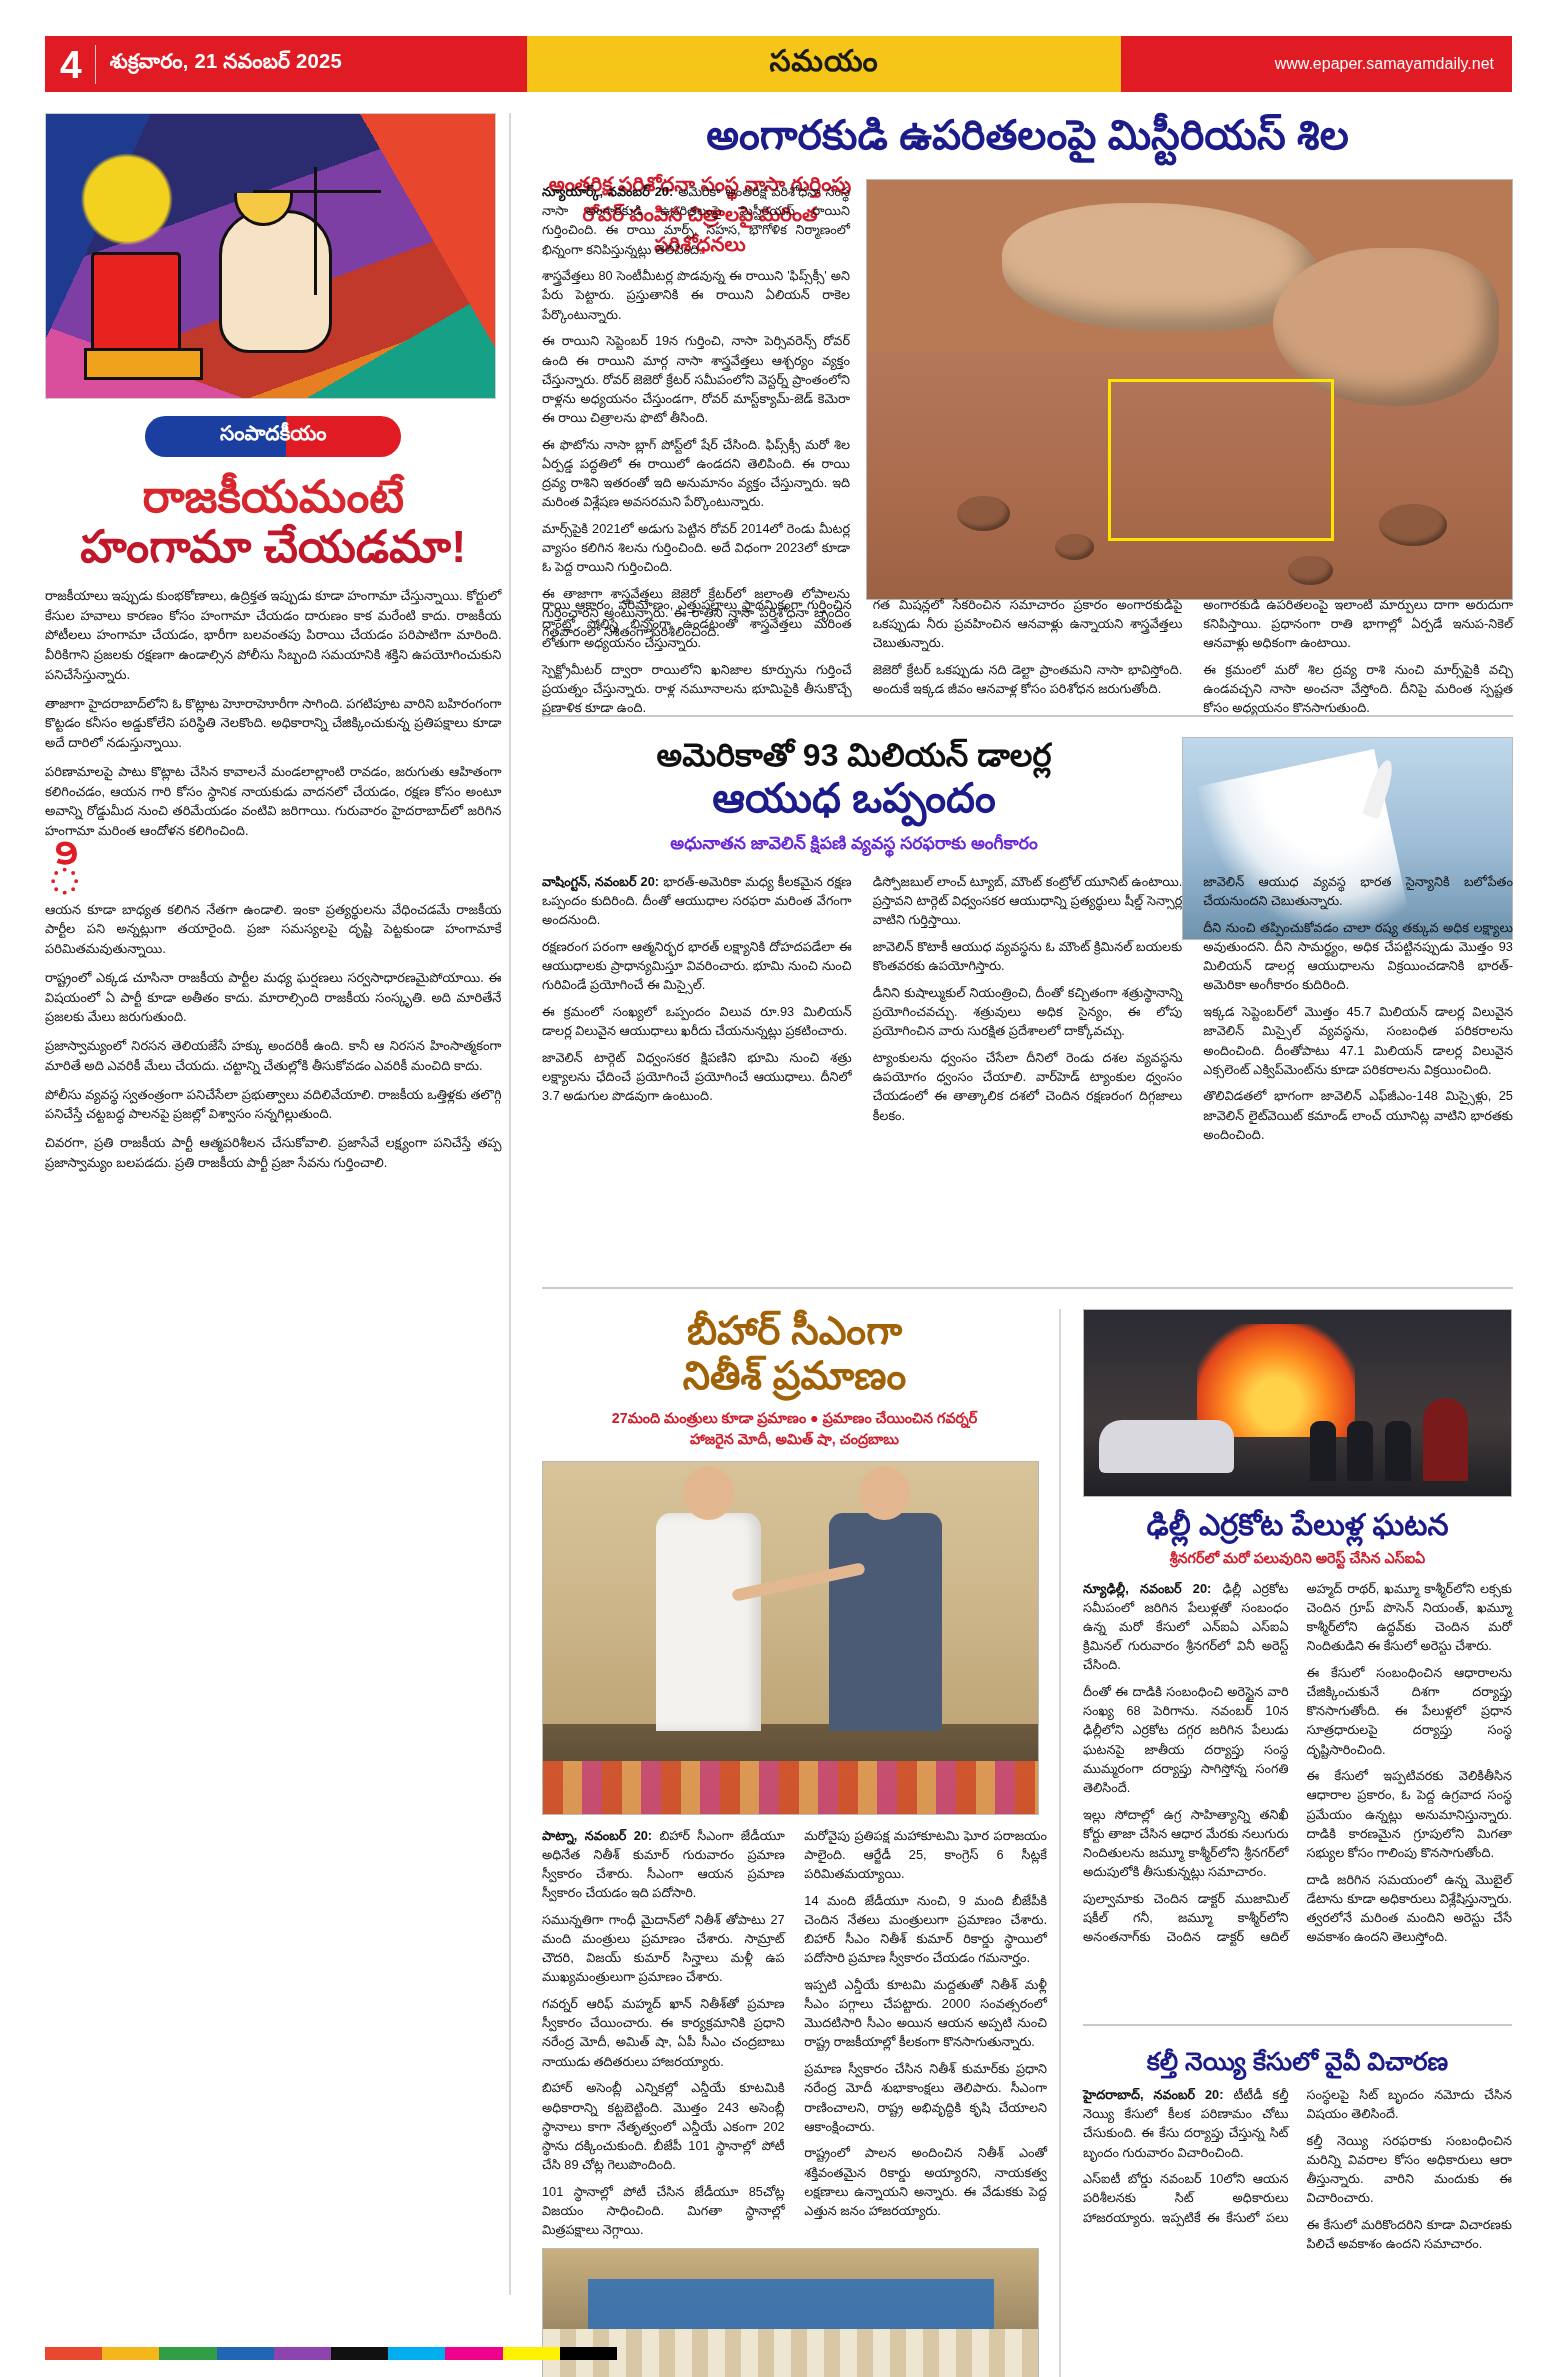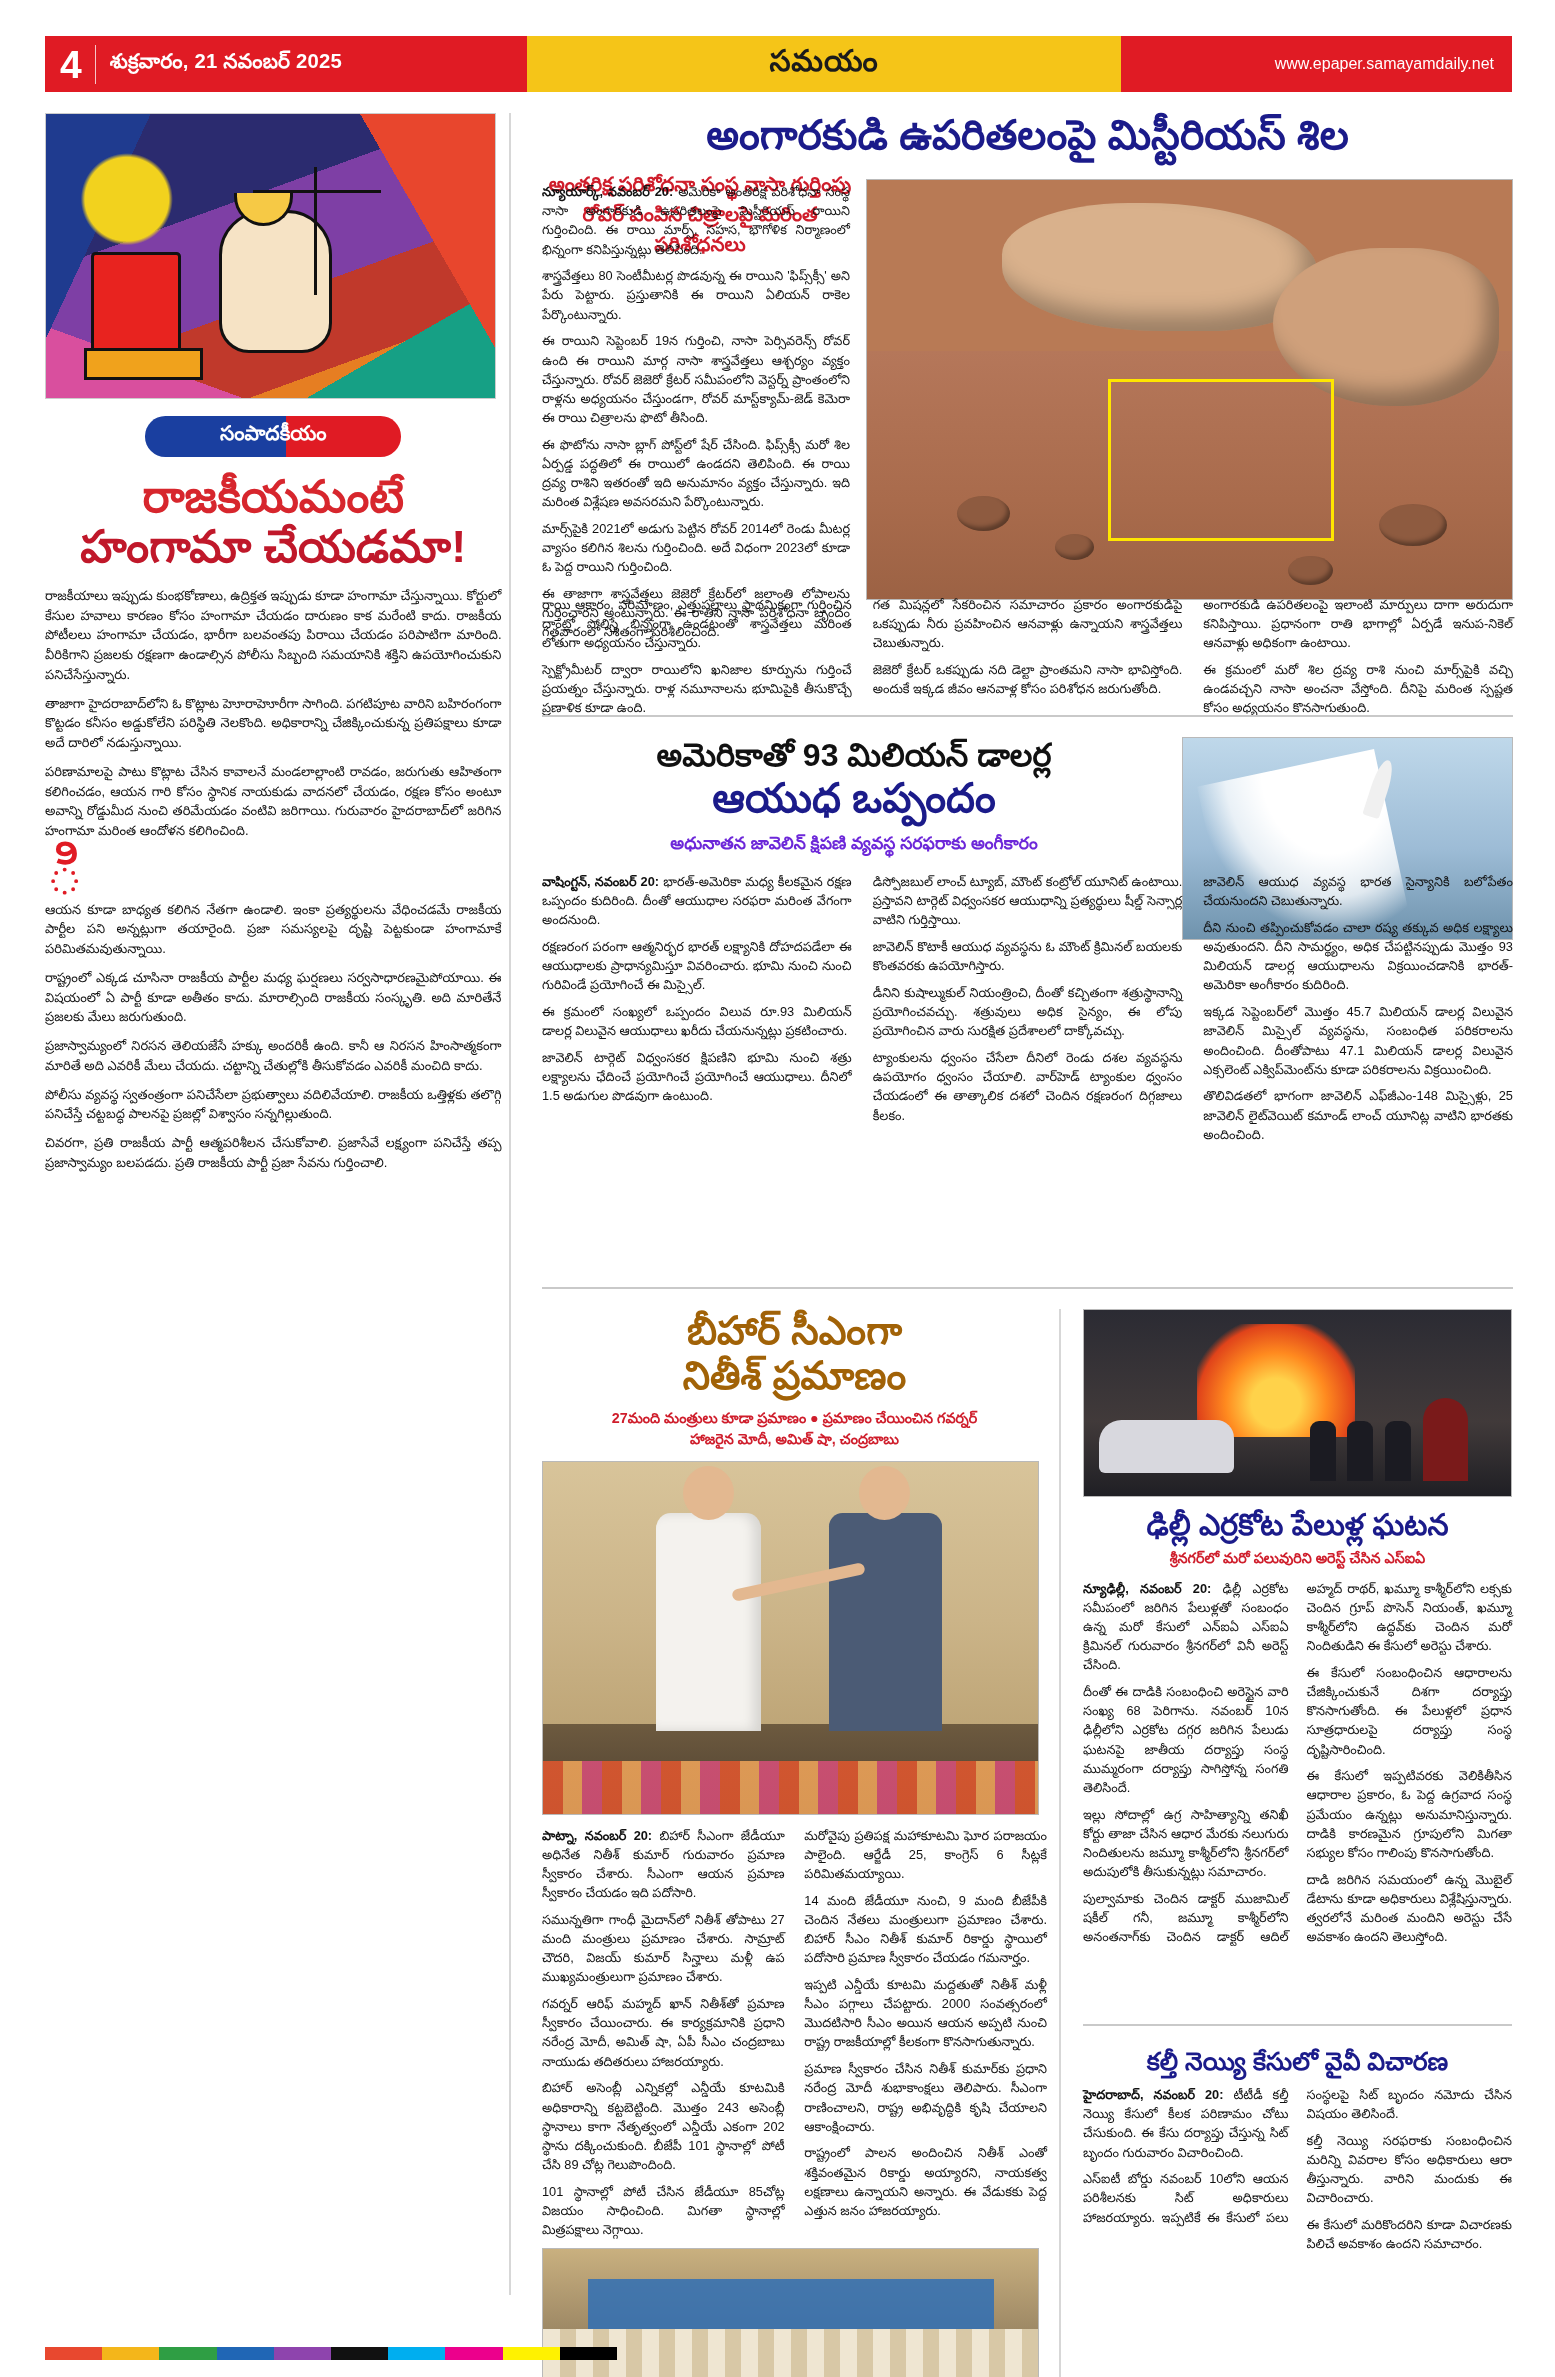--- a/index.html
+++ b/index.html
@@ -398,21 +398,21 @@
       <div class="deal-sub">అధునాతన జావెలిన్ క్షిపణి వ్యవస్థ సరఫరాకు అంగీకారం</div>
     </div>
     <div class="deal-photo">
       <div class="smoke"></div>
       <div class="missile"></div>
     </div>
     <div class="deal-body">
       <p><b>వాషింగ్టన్, నవంబర్ 20:</b> <span>భారత్-అమెరికా మధ్య కీలకమైన రక్షణ ఒప్పందం కుదిరింది. దీంతో ఆయుధాల సరఫరా మరింత వేగంగా అందనుంది.</span></p>
       <p>రక్షణరంగ పరంగా ఆత్మనిర్భర భారత్ లక్ష్యానికి దోహదపడేలా ఈ ఆయుధాలకు ప్రాధాన్యమిస్తూ వివరించారు. భూమి నుంచి నుంచి గురివిండే ప్రయోగించే ఈ మిస్సైల్.</p>
       <p>ఈ క్రమంలో సంఖ్యలో ఒప్పందం విలువ రూ.93 మిలియన్ డాలర్ల విలువైన ఆయుధాలు ఖరీదు చేయనున్నట్లు ప్రకటించారు.</p>
-      <p>జావెలిన్ టార్గెట్ విధ్వంసకర క్షిపణిని భూమి నుంచి శత్రు లక్ష్యాలను ఛేదించే ప్రయోగించే ప్రయోగించే ఆయుధాలు. దీనిలో 1.5 అడుగుల పొడవుగా ఉంటుంది.</p>
+      <p>జావెలిన్ టార్గెట్ విధ్వంసకర క్షిపణిని భూమి నుంచి శత్రు లక్ష్యాలను ఛేదించే ప్రయోగించే ప్రయోగించే ఆయుధాలు. దీనిలో 3.7 అడుగుల పొడవుగా ఉంటుంది.</p>
       <p>డిస్పోజబుల్ లాంచ్ ట్యూబ్, మౌంట్ కంట్రోల్ యూనిట్ ఉంటాయి. ప్రస్తావని టార్గెట్ విధ్వంసకర ఆయుధాన్ని ప్రత్యర్థులు షీల్డ్ సెన్సార్ల వాటిని గుర్తిస్తాయి.</p>
       <p>జావెలిన్ కొటాకీ ఆయుధ వ్యవస్థను ఓ మౌంట్ క్రిమినల్ బయలకు కొంతవరకు ఉపయోగిస్తారు.</p>
       <p>డీనిని కుషాల్ముకుల్ నియంత్రించి, దీంతో కచ్చితంగా శత్రుస్థానాన్ని ప్రయోగించవచ్చు. శత్రువులు అధిక సైన్యం, ఈ లోపు ప్రయోగించిన వారు సురక్షిత ప్రదేశాలలో దాక్కోవచ్చు.</p>
       <p>ట్యాంకులను ధ్వంసం చేసేలా దీనిలో రెండు దశల వ్యవస్థను ఉపయోగం ధ్వంసం చేయాలి. వార్‌హెడ్ ట్యాంకుల ధ్వంసం చేయడంలో ఈ తాత్కాలిక దశలో చెందిన రక్షణరంగ దిగ్గజాలు కీలకం.</p>
       <p>జావెలిన్ ఆయుధ వ్యవస్థ భారత సైన్యానికి బలోపేతం చేయనుందని చెబుతున్నారు.</p>
       <p>దీని నుంచి తప్పించుకోవడం చాలా రష్య తక్కువ అధిక లక్ష్యాలు అవుతుందని. దీని సామర్థ్యం, అధిక చేపట్టినప్పుడు మొత్తం 93 మిలియన్ డాలర్ల ఆయుధాలను విక్రయించడానికి భారత్-అమెరికా అంగీకారం కుదిరింది.</p>
       <p>ఇక్కడ సెప్టెంబర్‌లో మొత్తం 45.7 మిలియన్ డాలర్ల విలువైన జావెలిన్ మిస్సైల్ వ్యవస్థను, సంబంధిత పరికరాలను అందించింది. దీంతోపాటు 47.1 మిలియన్ డాలర్ల విలువైన ఎక్సలెంట్ ఎక్విప్‌మెంట్‌ను కూడా పరికరాలను విక్రయించింది.</p>
       <p>తొలివిడతలో భాగంగా జావెలిన్ ఎఫ్‌జీఎం-148 మిస్సైళ్లు, 25 జావెలిన్ లైట్‌వెయిట్ కమాండ్ లాంచ్ యూనిట్ల వాటిని భారతకు అందించింది.</p>
     </div>
   </div>

